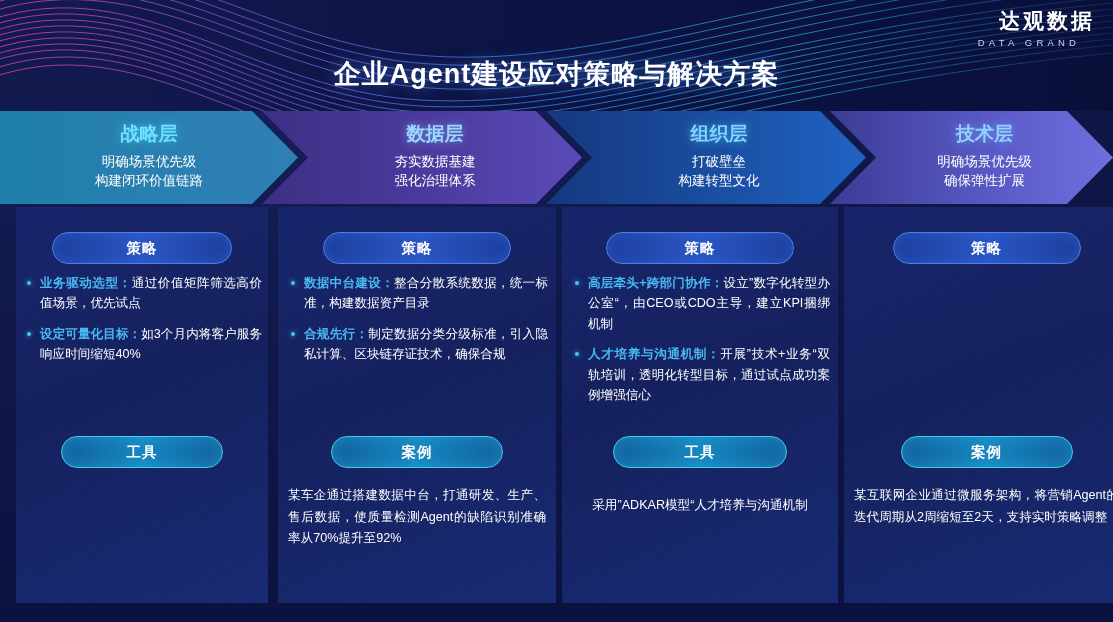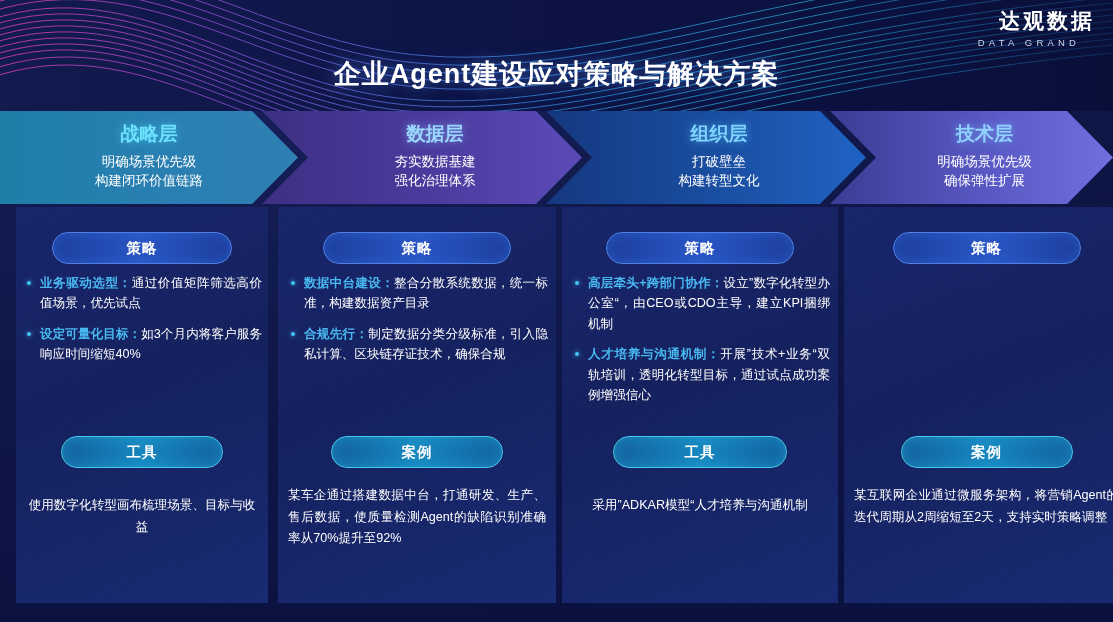--- a/index.html
+++ b/index.html
@@ -187,21 +187,20 @@
         <div class="pill strategy">策略</div>
         <div class="bullets">
           <div class="bullet">
             <span class="hl">业务驱动选型：</span><span>通过价值矩阵筛选高价值场景，优先试点</span>
           </div>
           <div class="bullet">
             <span class="hl">设定可量化目标：</span><span>如3个月内将客户服务响应时间缩短40%</span>
           </div>
         </div>
         <div class="pill bottom">工具</div>
-        <div class="body-text">使用数字化转型画布梳理场景、目标与收益</div>
       </div>
     </div>
 
     <div class="panel p2">
       <div class="texture"></div>
       <div class="panel-inner">
         <div class="pill strategy">策略</div>
         <div class="bullets">
           <div class="bullet">
             <span class="hl">数据中台建设：</span><span>整合分散系统数据，统一标准，构建数据资产目录</span>

